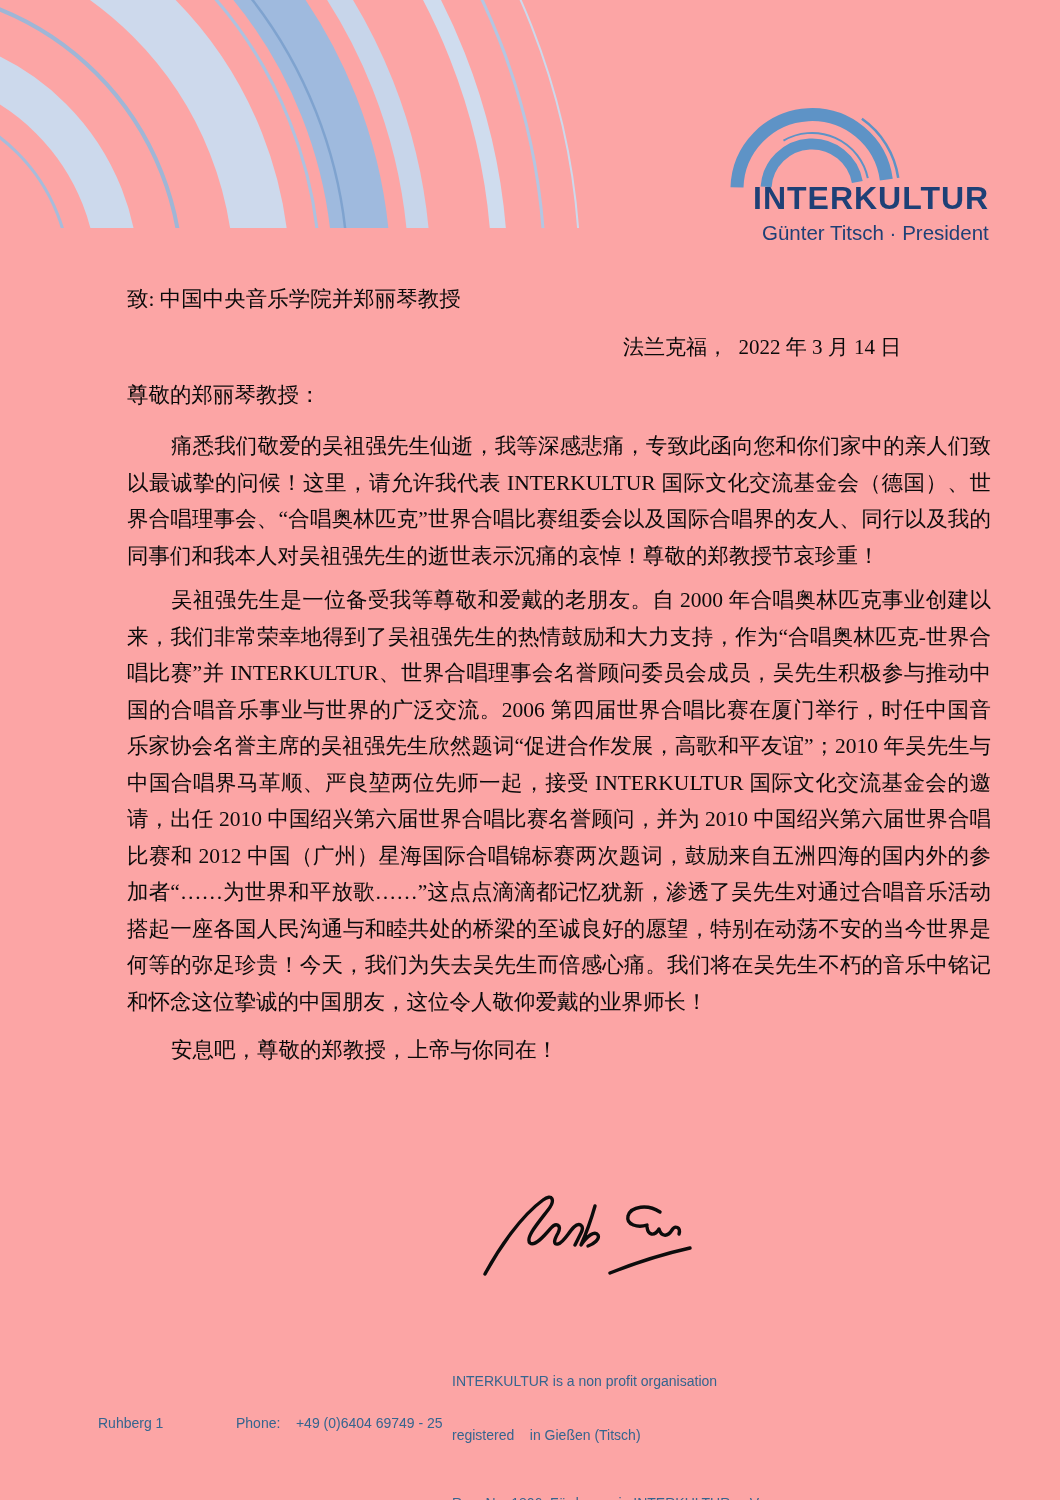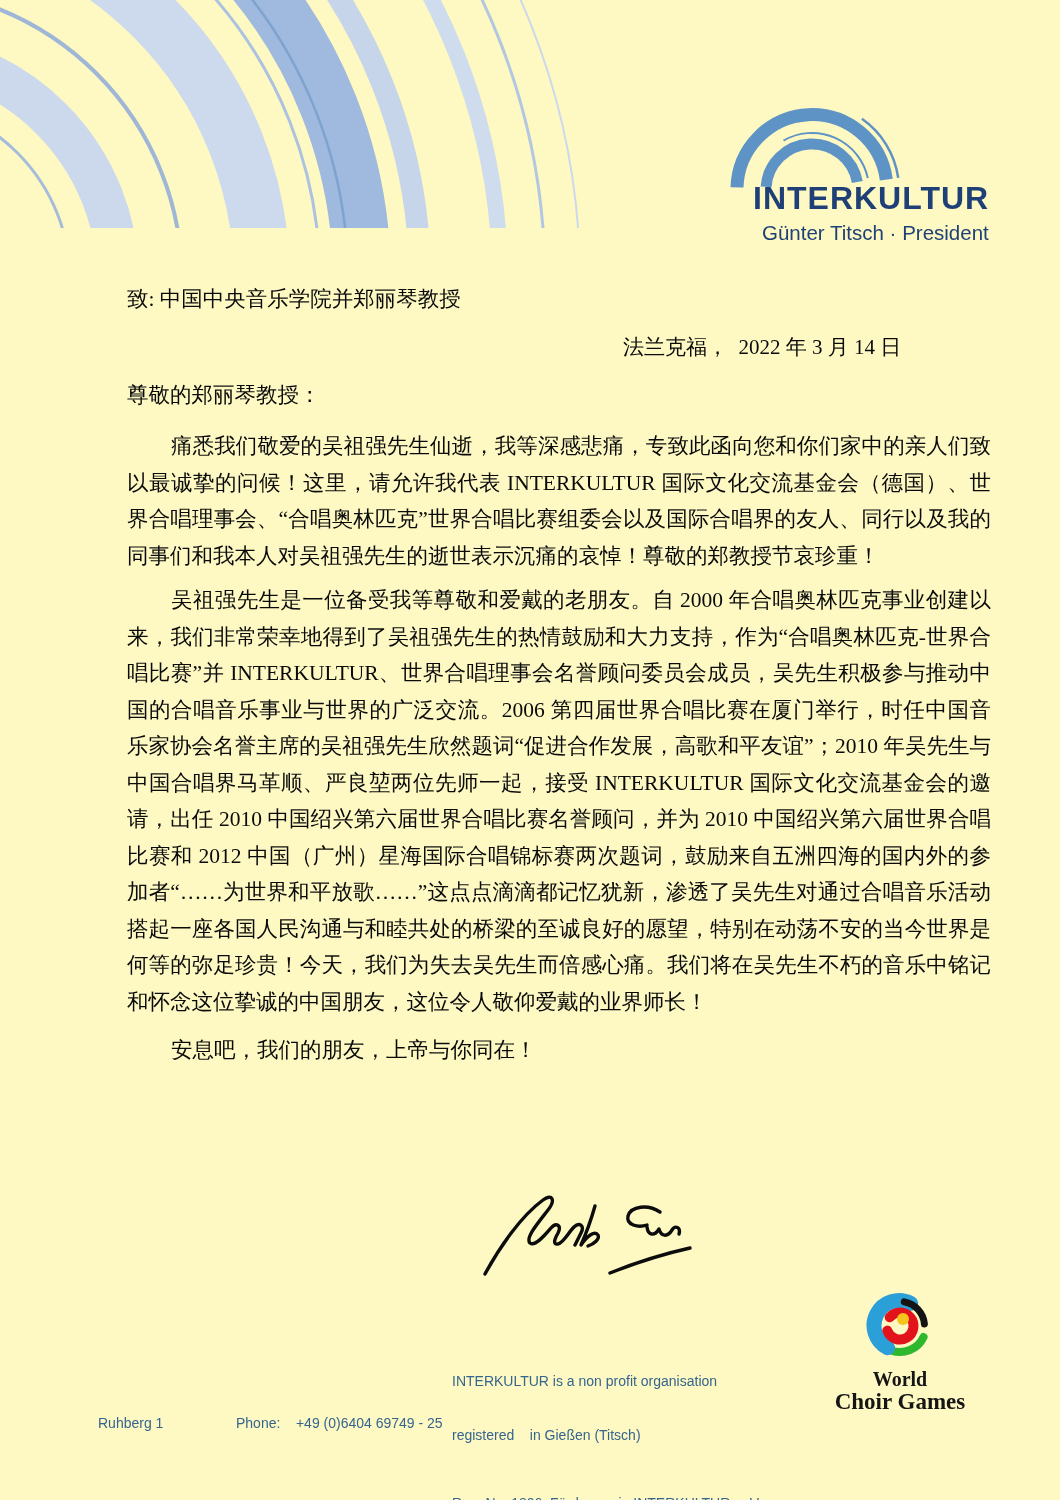--- a/index.html
+++ b/index.html
@@ -1,18 +1,18 @@
 <!DOCTYPE html>
 <html><head>
 <meta charset="utf-8">
 <style>
   html,body { margin:0; padding:0; background:#888; }
   .page {
     position:relative; width:1060px; height:1500px; margin:0 auto;
-    background:#fef9c3; overflow:hidden;
+    background:#fca5a5; overflow:hidden;
     font-family:"Liberation Serif","DejaVu Serif",serif; color:#0a0a0a;
   }
   .bg-arcs { position:absolute; top:0; left:0; }
 
   
   .logo-block { position:absolute; left:720px; top:100px; width:280px; height:150px; }
   .logo-arcs { position:absolute; left:0; top:0; }
   .brand-name {
     position:absolute; left:33px; top:80px;
     font-family:"Liberation Sans","DejaVu Sans",sans-serif;
@@ -93,21 +93,21 @@
     <div class="brand-subtitle">Günter Titsch · President</div>
   </div>
 
   <div class="date-line">法兰克福，  2022 年 3 月 14 日</div>
 
   <div class="letter">
     <div class="recipient-line">致: 中国中央音乐学院并郑丽琴教授</div>
     <div class="salutation">尊敬的郑丽琴教授：</div>
     <p class="para para-1">痛悉我们敬爱的吴祖强先生仙逝，我等深感悲痛，专致此函向您和你们家中的亲人们致以最诚挚的问候！这里，请允许我代表 INTERKULTUR 国际文化交流基金会（德国）、世界合唱理事会、“合唱奥林匹克”世界合唱比赛组委会以及国际合唱界的友人、同行以及我的同事们和我本人对吴祖强先生的逝世表示沉痛的哀悼！尊敬的郑教授节哀珍重！</p>
     <p class="para para-2">吴祖强先生是一位备受我等尊敬和爱戴的老朋友。自 2000 年合唱奥林匹克事业创建以来，我们非常荣幸地得到了吴祖强先生的热情鼓励和大力支持，作为“合唱奥林匹克-世界合唱比赛”并 INTERKULTUR、世界合唱理事会名誉顾问委员会成员，吴先生积极参与推动中国的合唱音乐事业与世界的广泛交流。2006 第四届世界合唱比赛在厦门举行，时任中国音乐家协会名誉主席的吴祖强先生欣然题词“促进合作发展，高歌和平友谊”；2010 年吴先生与中国合唱界马革顺、严良堃两位先师一起，接受 INTERKULTUR 国际文化交流基金会的邀请，出任 2010 中国绍兴第六届世界合唱比赛名誉顾问，并为 2010 中国绍兴第六届世界合唱比赛和 2012 中国（广州）星海国际合唱锦标赛两次题词，鼓励来自五洲四海的国内外的参加者“……为世界和平放歌……”这点点滴滴都记忆犹新，渗透了吴先生对通过合唱音乐活动搭起一座各国人民沟通与和睦共处的桥梁的至诚良好的愿望，特别在动荡不安的当今世界是何等的弥足珍贵！今天，我们为失去吴先生而倍感心痛。我们将在吴先生不朽的音乐中铭记和怀念这位挚诚的中国朋友，这位令人敬仰爱戴的业界师长！</p>
-    <p class="para para-3">安息吧，我们的朋友，上帝与你同在！</p>
+    <p class="para para-3">安息吧，尊敬的郑教授，上帝与你同在！</p>
   </div>
 
   <svg class="signature-svg" width="250" height="110" viewBox="0 0 250 110" aria-hidden="true">
     <g fill="none" stroke="#0c0c0c" stroke-width="3.4" stroke-linecap="round" stroke-linejoin="round">
       <path d="M 30 96 C 44 70, 66 38, 88 22 C 97 15, 101 22, 93 32 C 83 45, 70 60, 75 65 C 80 69, 90 57, 96 50 C 101 44, 107 47, 103 55 C 99 62, 98 67, 103 66 C 109 64, 113 55, 119 49 C 124 44, 130 47, 126 55 L 120 67"></path>
       <path d="M 140 28 C 136 42, 130 58, 126 67 C 132 58, 140 52, 143 57 C 145 61, 139 66, 133 68"></path>
       <path d="M 205 34 C 193 26, 176 28, 173 38 C 171 47, 183 50, 192 47"></path>
       <path d="M 192 49 C 193 57, 199 59, 204 51 C 206 58, 212 60, 217 52 C 220 47, 226 49, 224 56"></path>
       <path d="M 155 95 C 180 85, 208 76, 235 70"></path>
     </g>
@@ -126,27 +126,14 @@
       
       
     </div>
     <div class="f-col f-legal">
       <div>INTERKULTUR is a non profit organisation</div>
       <div>registered    in Gießen (Titsch)</div>
       <div class="f-row-3">Reg. No. 1806, Förderverein INTERKULTUR e. V.</div>
     </div>
   </div>
 
-  <div class="wcg">
-    <svg width="96" height="70" viewBox="0 0 96 70" aria-hidden="true">
-      <g fill="none" stroke-linecap="round">
-        <path d="M 71.6 45 A 26 26 0 0 1 39.1 58.4" stroke="#2eb82e" stroke-width="8"></path>
-        <path d="M 35.5 55.7 A 25 25 0 0 1 58.6 11.3" stroke="#2b9fd8" stroke-width="15"></path>
-        <path d="M 37.7 25.3 A 13.5 13.5 0 1 1 35.3 38.6" stroke="#e3131c" stroke-width="10"></path>
-        <circle cx="51" cy="27" r="6" fill="#f6c51c" stroke="none"></circle>
-        <path d="M 52.3 9.9 A 24.5 24.5 0 0 1 72.4 31.9" stroke="#141414" stroke-width="7"></path>
-      </g>
-    </svg>
-    <div class="wcg-line1">World</div>
-    <div class="wcg-line2">Choir Games</div>
-  </div>
 
 </div>
 
 </body></html>

